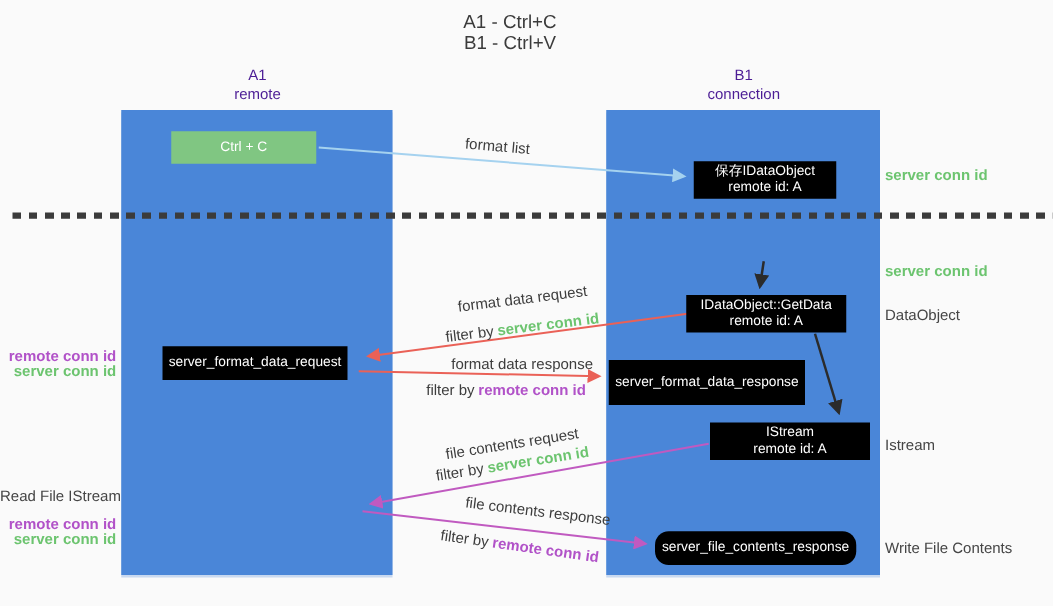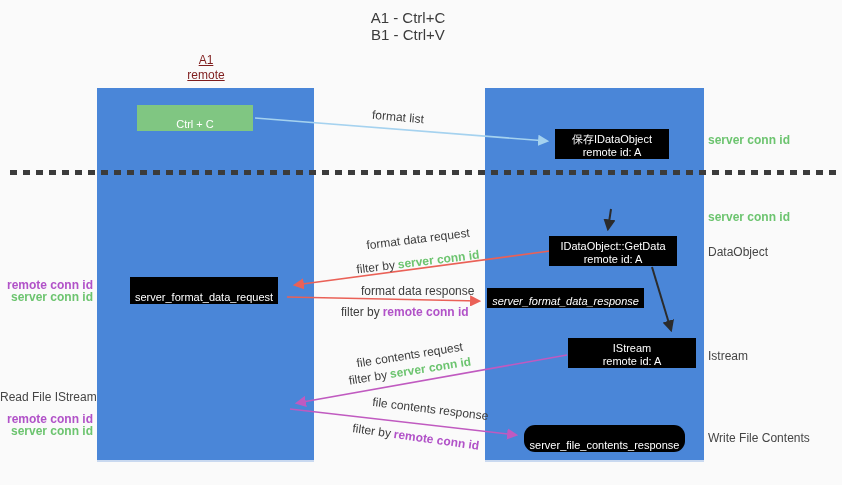--- a/index.html
+++ b/index.html
@@ -3,45 +3,45 @@
 <meta charset="utf-8">
 <style>
   html,body{margin:0;padding:0;}
   body{background:#fafafa;font-family:"Liberation Sans","DejaVu Sans",sans-serif;}
   .canvas{position:relative;width:842px;height:485px;background:#fafafa;overflow:hidden;}
 
   .title{position:absolute;left:338px;top:9px;width:140px;text-align:center;
          font-size:15px;line-height:17px;color:#3b3b3b;}
 
   .lane-header{position:absolute;width:120px;text-align:center;font-size:12px;
-               line-height:15px;color:#7f1d1d;top:53px;text-decoration:underline;}
+               line-height:15px;color:#4c1d95;top:53px;}
   .lane-header.left{left:146px;}
   .lane-header.right{left:535px;}
 
   .lane{position:absolute;top:88px;height:372px;background:#4a86d8;
         box-shadow:0 2px 0 rgba(74,134,216,0.28);}
   .lane.left{left:97px;width:217px;}
   .lane.right{left:485px;width:219px;}
 
   .divider{position:absolute;left:10px;top:170px;width:832px;height:5px;
            background:repeating-linear-gradient(90deg,#3b3b3b 0 7px,transparent 7px 13px);}
 
   svg.arrows{position:absolute;left:0;top:0;z-index:3;}
 
   .box{position:absolute;z-index:4;display:flex;flex-direction:column;align-items:center;
-       justify-content:flex-end;color:#ffffff;font-size:11px;line-height:13px;text-align:center;
+       justify-content:center;color:#ffffff;font-size:11px;line-height:13px;text-align:center;
        white-space:nowrap;}
   .box.green{background:#80c682;}
   .box.orange{background:#000000;}
   .box-ctrl-c{left:137px;top:105px;width:116px;height:26px;}
   .box-save{left:555px;top:129px;width:114px;height:30px;}
   .box-ctrl-v{left:554px;top:182px;width:119px;height:26px;}
   .box-getdata{left:549px;top:236px;width:128px;height:30px;}
   .box-fmt-req{left:130px;top:277px;width:148px;height:27px;}
-  .box-fmt-res{left:487px;top:288px;width:157px;height:20px;font-style:italic;}
+  .box-fmt-res{left:487px;top:288px;width:157px;height:36px;}
   .box-istream{left:568px;top:338px;width:128px;height:30px;}
   .box-file-req{left:128px;top:393px;width:161px;height:27px;}
   .box-file-res{left:524px;top:425px;width:161px;height:27px;border-radius:11px;}
 
   .lbl{position:absolute;z-index:5;font-size:12px;color:#3d3d3d;white-space:nowrap;}
   .lbl .gap{margin-right:3px;}
   .green-txt{color:#6cc46f;font-weight:bold;}
   .purple-txt{color:#b152c8;font-weight:bold;}
   .gray-txt{color:#454545;}
 
@@ -74,20 +74,24 @@
 <div class="canvas">
 
   <div class="title">
     <div>A1 - Ctrl+C</div>
     <div>B1 - Ctrl+V</div>
   </div>
 
   <div class="lane-header left">
     <div>A1</div>
     <div>remote</div>
+  </div>
+  <div class="lane-header right">
+    <div>B1</div>
+    <div>connection</div>
   </div>
 
   <div class="lane left"></div>
   <div class="lane right"></div>
 
   <div class="divider"></div>
 
   <svg class="arrows" width="842" height="485" viewBox="0 0 842 485">
     <defs>
       <marker id="m-blue" viewBox="0 0 10 10" refX="8" refY="5" markerWidth="7" markerHeight="7" orient="auto">

